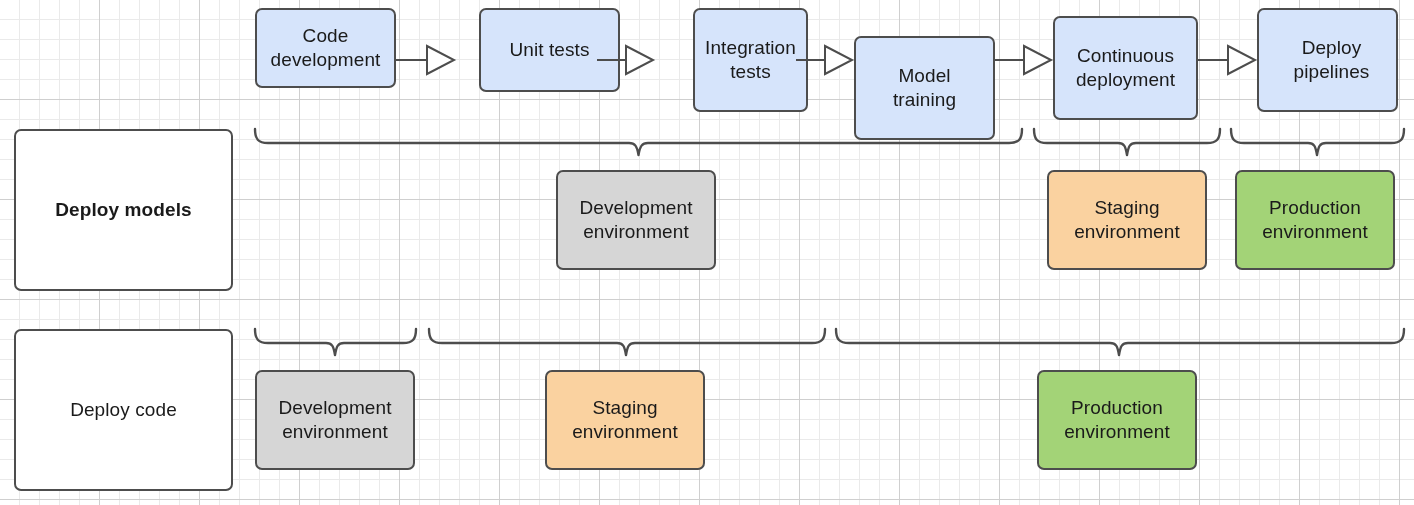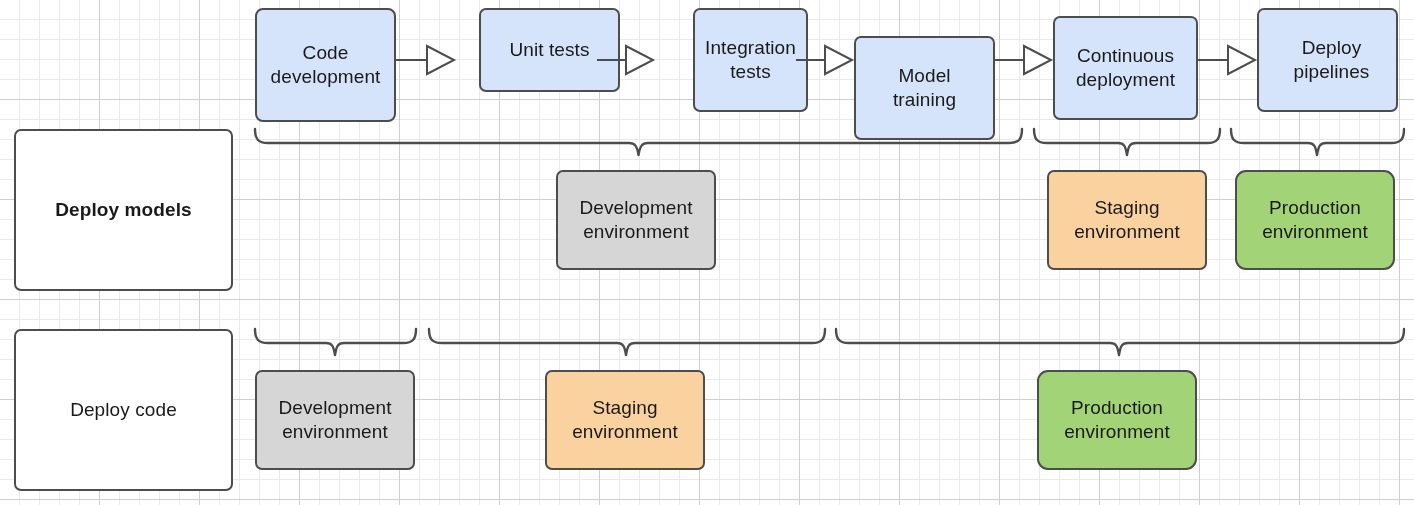--- a/index.html
+++ b/index.html
@@ -46,21 +46,21 @@
     font-size: 19px;
     line-height: 1.24;
     letter-spacing: 0.1px;
     white-space: pre-line;
     user-select: none;
   }
 
   .node.blue   { background: #d6e4fb; }
   .node.grey   { background: #d6d6d6; }
   .node.orange { background: #fad2a0; }
-  .node.green  { background: #a3d377; border-radius: 11px; }
+  .node.green  { background: #a3d377; }
   .node.white  { background: #ffffff; }
 
   .node-label { display: block; }
 
   
   .arrow {
     position: absolute;
     height: 34px;
   }
   .arrow svg { display: block; overflow: visible; }
@@ -69,21 +69,21 @@
   .brace {
     position: absolute;
   }
   .brace svg { display: block; overflow: visible; }
 </style>
 </head>
 <body>
 
 <div id="diagram-canvas">
 
-  <div class="node blue" style="left:255px; top:8px; width:141px; height:114px;border-radius:8px;">
+  <div class="node blue" style="left:255px; top:8px; width:141px; height:80px;">
     <span class="node-label">Code
 development</span>
   </div>
 
   <div class="node blue" style="left:445px; top:8px; width:141px; height:84px;margin-left:34px;">
     <span class="node-label">Unit tests</span>
   </div>
 
   <div class="node blue" style="left:693px; top:8px; width:115px; height:104px;">
     <span class="node-label">Integration

